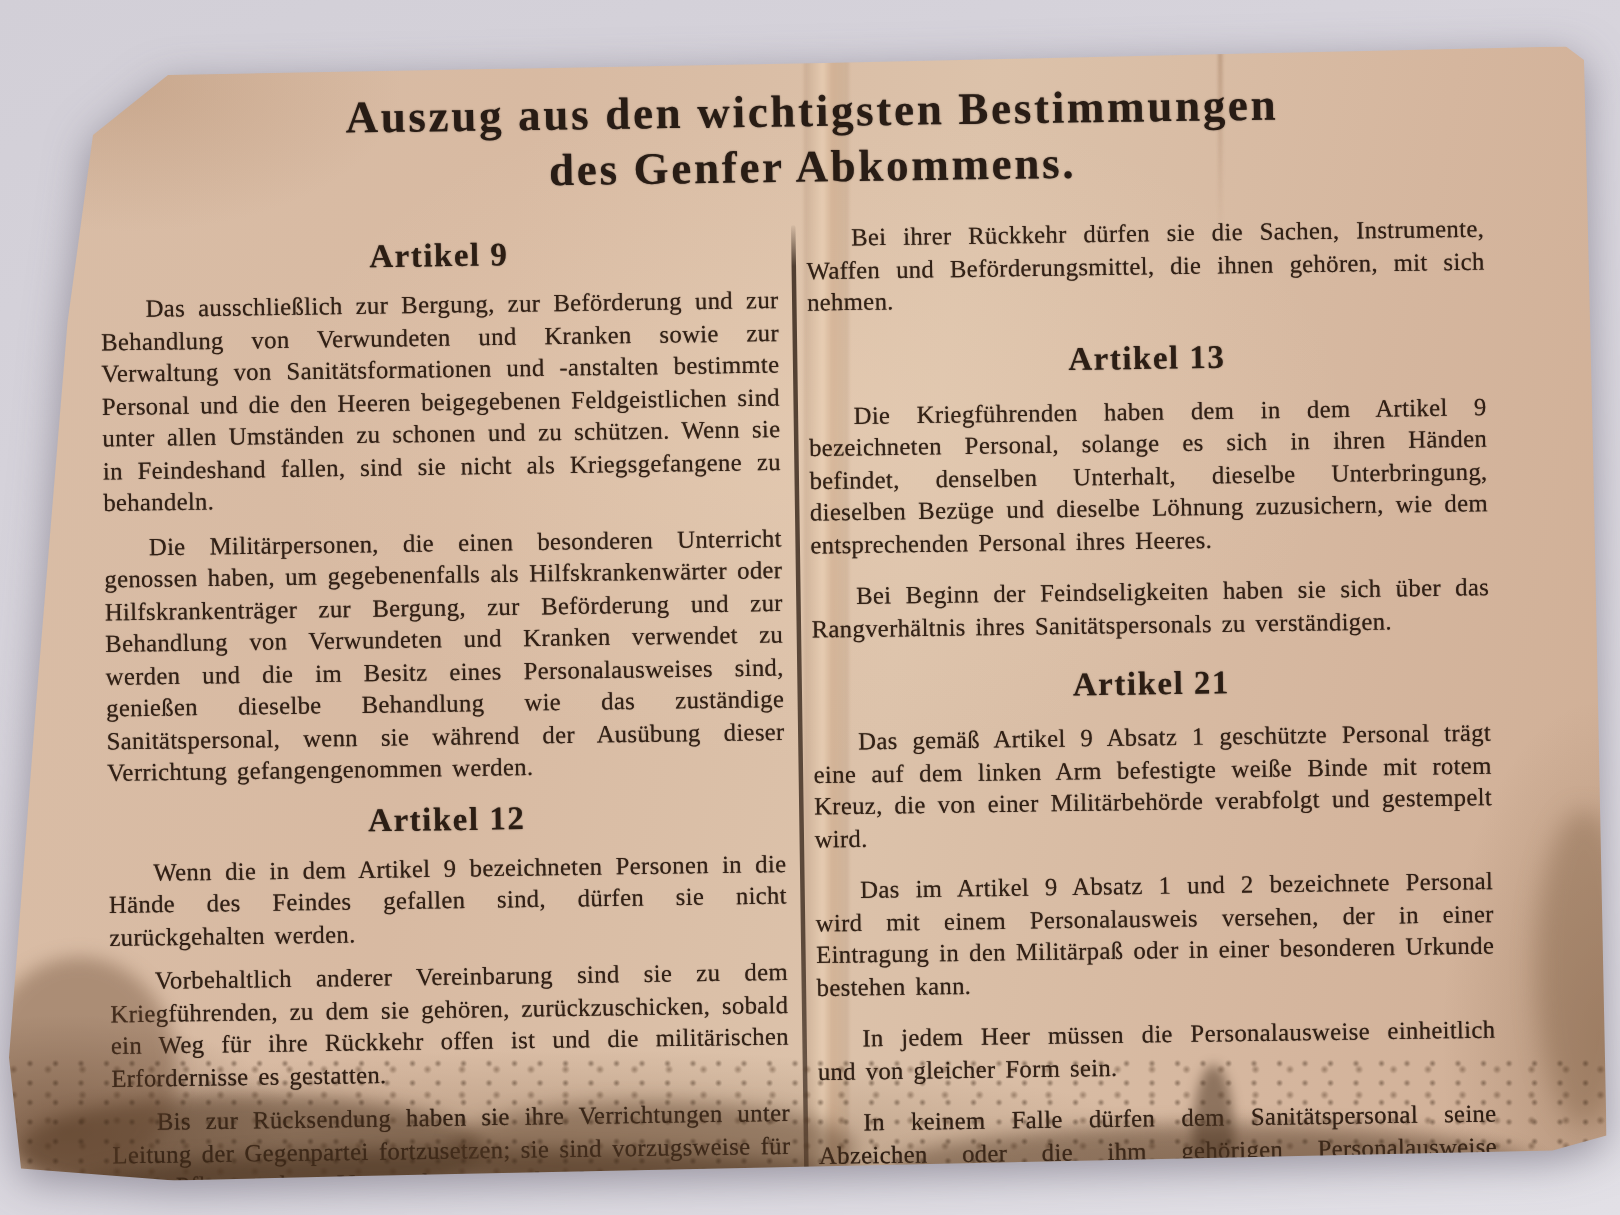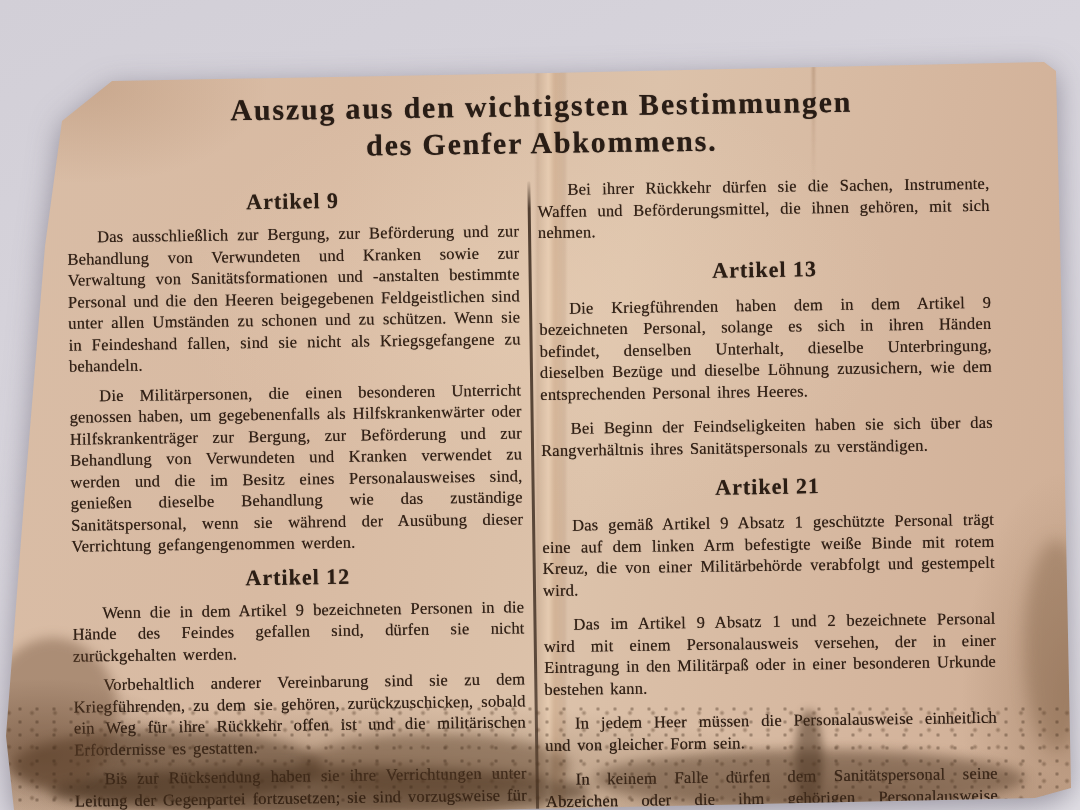--- a/index.html
+++ b/index.html
@@ -4,21 +4,20 @@
 <style>
   html,body{margin:0;padding:0;}
   body{
     width:1080px;height:810px;overflow:hidden;position:relative;
     background:linear-gradient(155deg,#d2cfd7 0%,#d7d4dc 40%,#e2e0e6 100%);
     font-family:"Liberation Serif","DejaVu Serif",serif;
   }
   .paper-wrap{
     position:absolute;inset:0;
     filter:drop-shadow(0 7px 14px rgba(80,74,92,.5));
-    margin-top:31px;
   }
   .paper{
     position:absolute;inset:0;
     clip-path:polygon(112px 50px,550px 42px,1044px 31px,1056px 40px,
       1062px 300px,1071px 757px,1035px 767px,620px 776px,240px 784px,
       116px 787px,14px 779px,6px 705px,24px 470px,45px 215px,62px 90px);
     background-image:
       radial-gradient(ellipse 260px 140px at 8% 7%,rgba(160,116,82,.28),transparent 70%),
       radial-gradient(ellipse 480px 300px at 50% 35%,rgba(240,216,190,.35),transparent 75%),
       radial-gradient(ellipse 150px 320px at 99% 86%,rgba(112,80,54,.30),transparent 72%),

